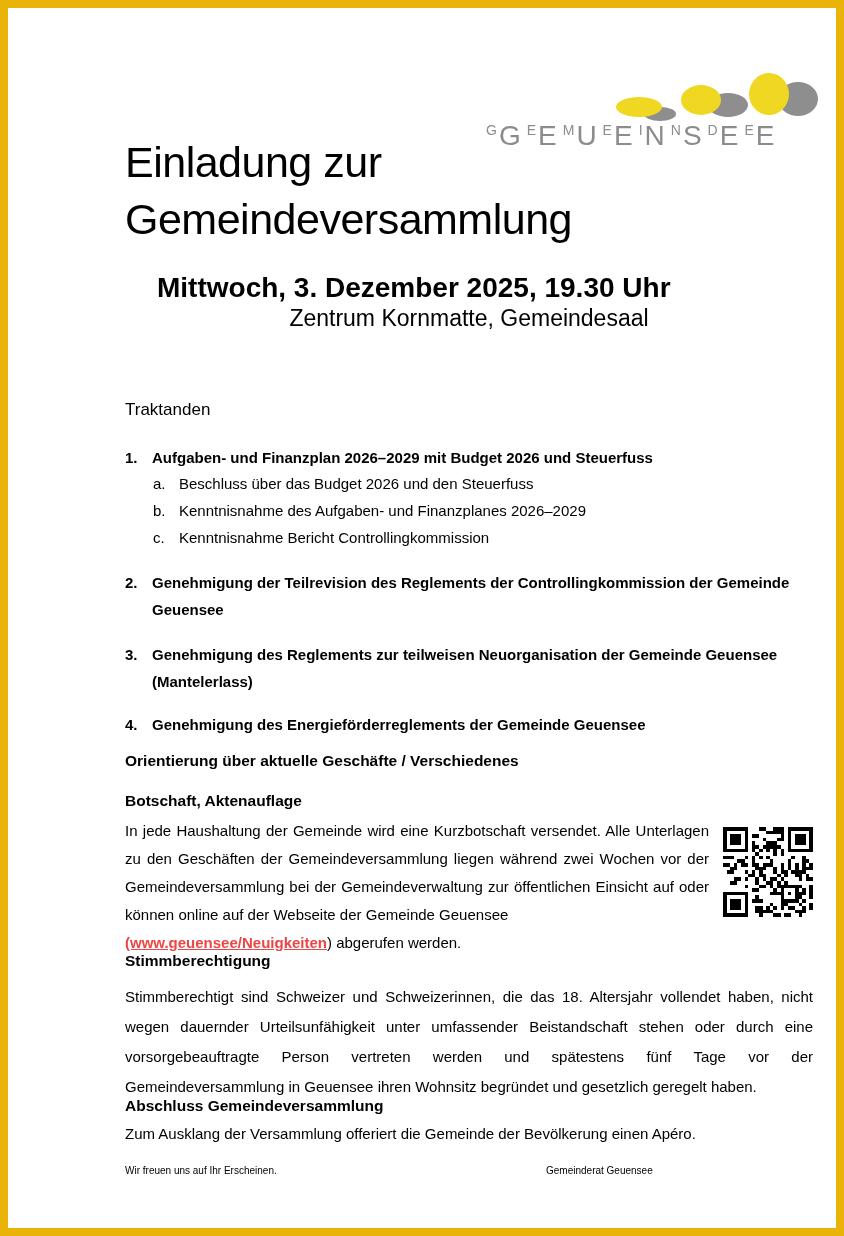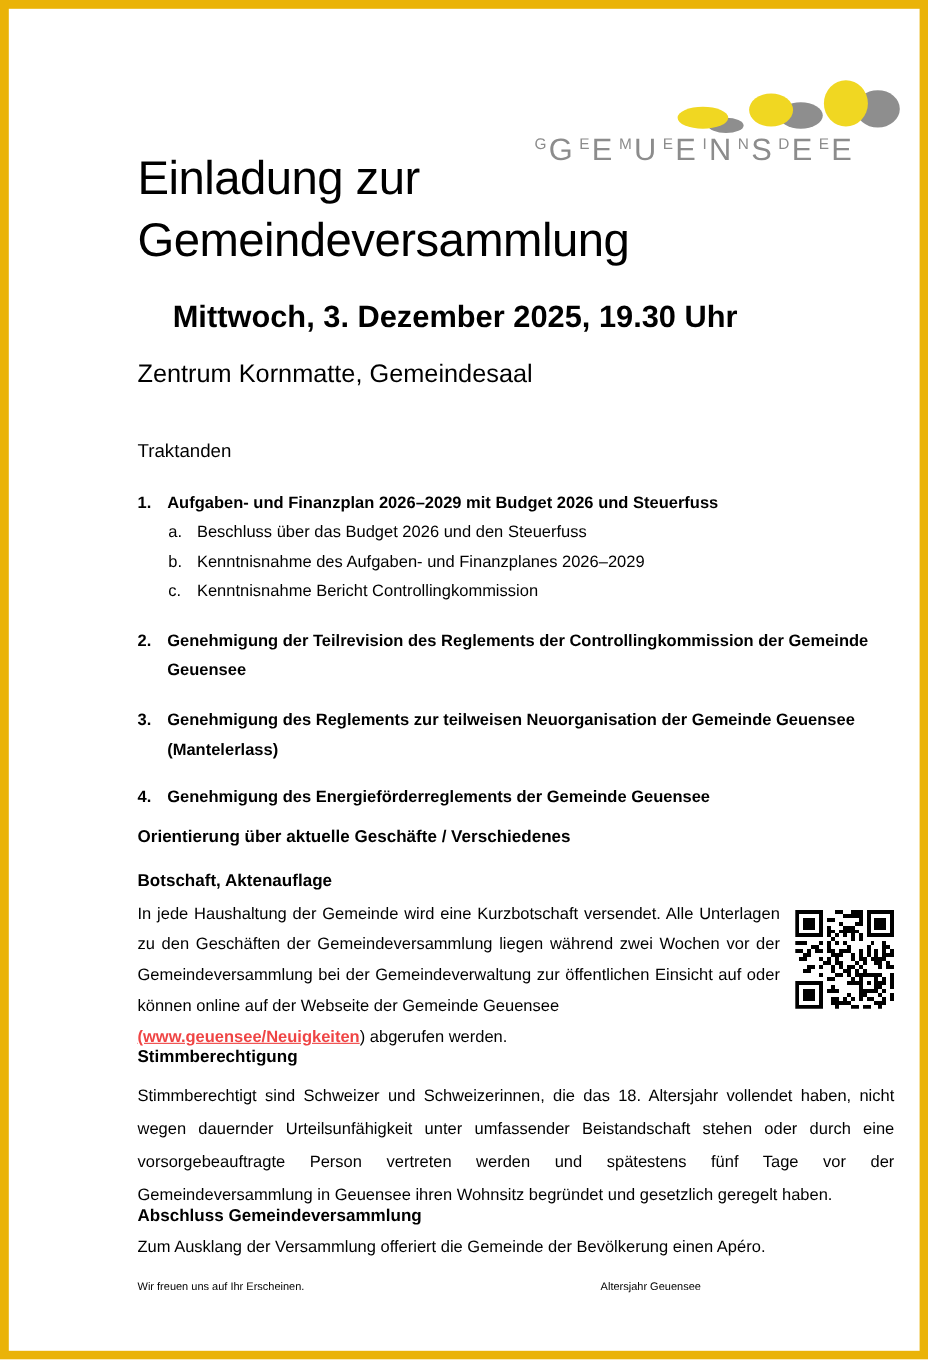--- a/index.html
+++ b/index.html
@@ -13,21 +13,21 @@
   
   .logo-stones{position:absolute;left:600px;top:56px;width:215px;height:64px;}
   .logo-text{position:absolute;left:478px;top:112px;width:300px;white-space:nowrap;}
   .pair{display:inline-block;margin-right:5px;}
   .pair .s{font-size:14px;position:relative;top:-10px;margin-right:1px;letter-spacing:1px;}
   .pair .l{font-size:28px;letter-spacing:1px;}
 
   
   .title{top:126px;font-size:43px;line-height:57px;font-weight:400;letter-spacing:-0.5px;margin:0;}
   .date{top:264px;font-size:28px;font-weight:700;margin-left:32px;}
-  .venue{top:318px;font-size:23px;font-weight:400;}
+  .venue{top:297px;font-size:23px;font-weight:400;text-align:center;}
 
   
   .h-trakt{top:392px;font-size:17px;font-weight:400;}
   .item{display:flex;font-size:15px;line-height:27px;font-weight:700;}
   .item .num{flex:none;width:27px;}
   .item .itext{width:640px;}
   .subitems{top:462px;font-size:15px;line-height:27px;font-weight:400;padding-left:28px;}
   .sub{display:flex;}
   .sub .letter{flex:none;width:26px;}
   .orient{top:744px;font-size:15.5px;font-weight:700;}
@@ -405,16 +405,16 @@
     </svg>
 
   <div class="abs sec-h" style="top:944px;">Stimmberechtigung</div>
   <div class="abs para stimm">Stimmberechtigt sind Schweizer und Schweizerinnen, die das 18. Altersjahr vollendet haben, nicht wegen dauernder Urteilsunfähigkeit unter umfassender Beistandschaft stehen oder durch eine vorsorgebeauftragte Person vertreten werden und spätestens fünf Tage vor der Gemeindeversammlung in Geuensee ihren Wohnsitz begründet und gesetzlich geregelt haben.</div>
 
   <div class="abs sec-h" style="top:1089px;">Abschluss Gemeindeversammlung</div>
   <div class="abs plain" style="top:1117px;">Zum Ausklang der Versammlung offeriert die Gemeinde der Bevölkerung einen Apéro.</div>
 
   <div class="abs footer">
     <span>Wir freuen uns auf Ihr Erscheinen.</span>
-    <span class="right">Altersjahr Geuensee</span>
+    <span class="right">Gemeinderat Geuensee</span>
   </div>
 
 </div>
 
 </body></html>

